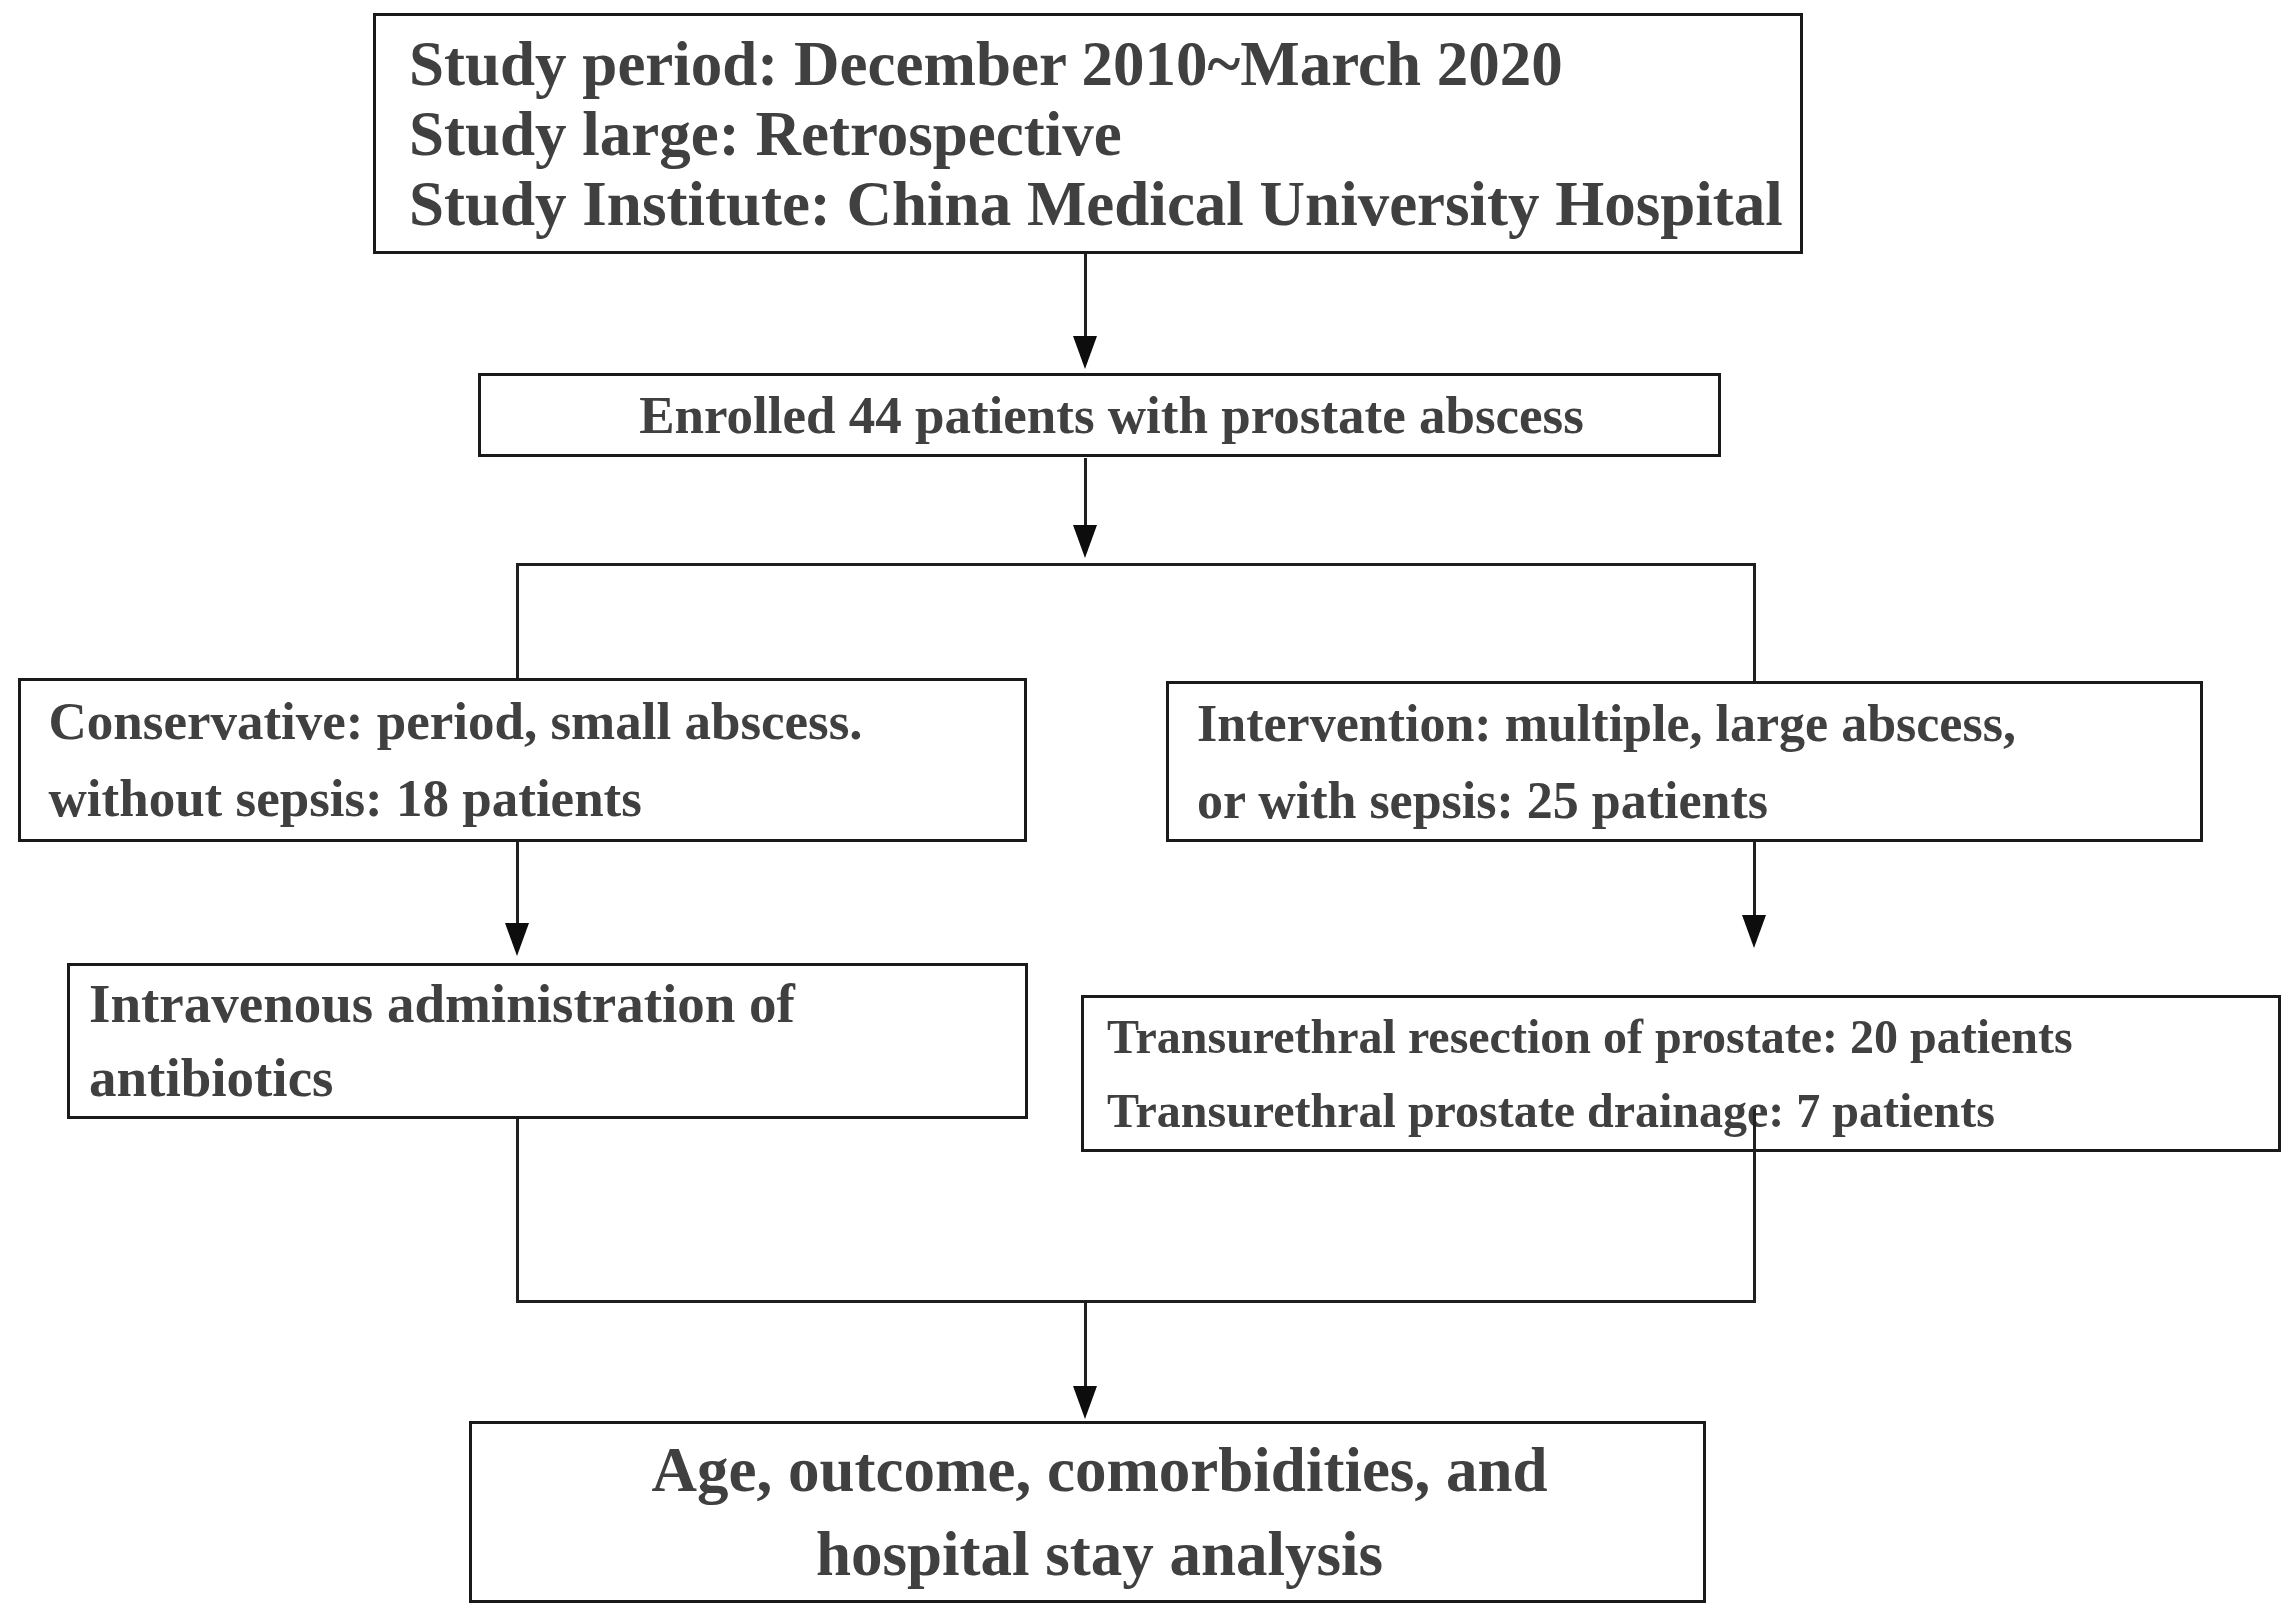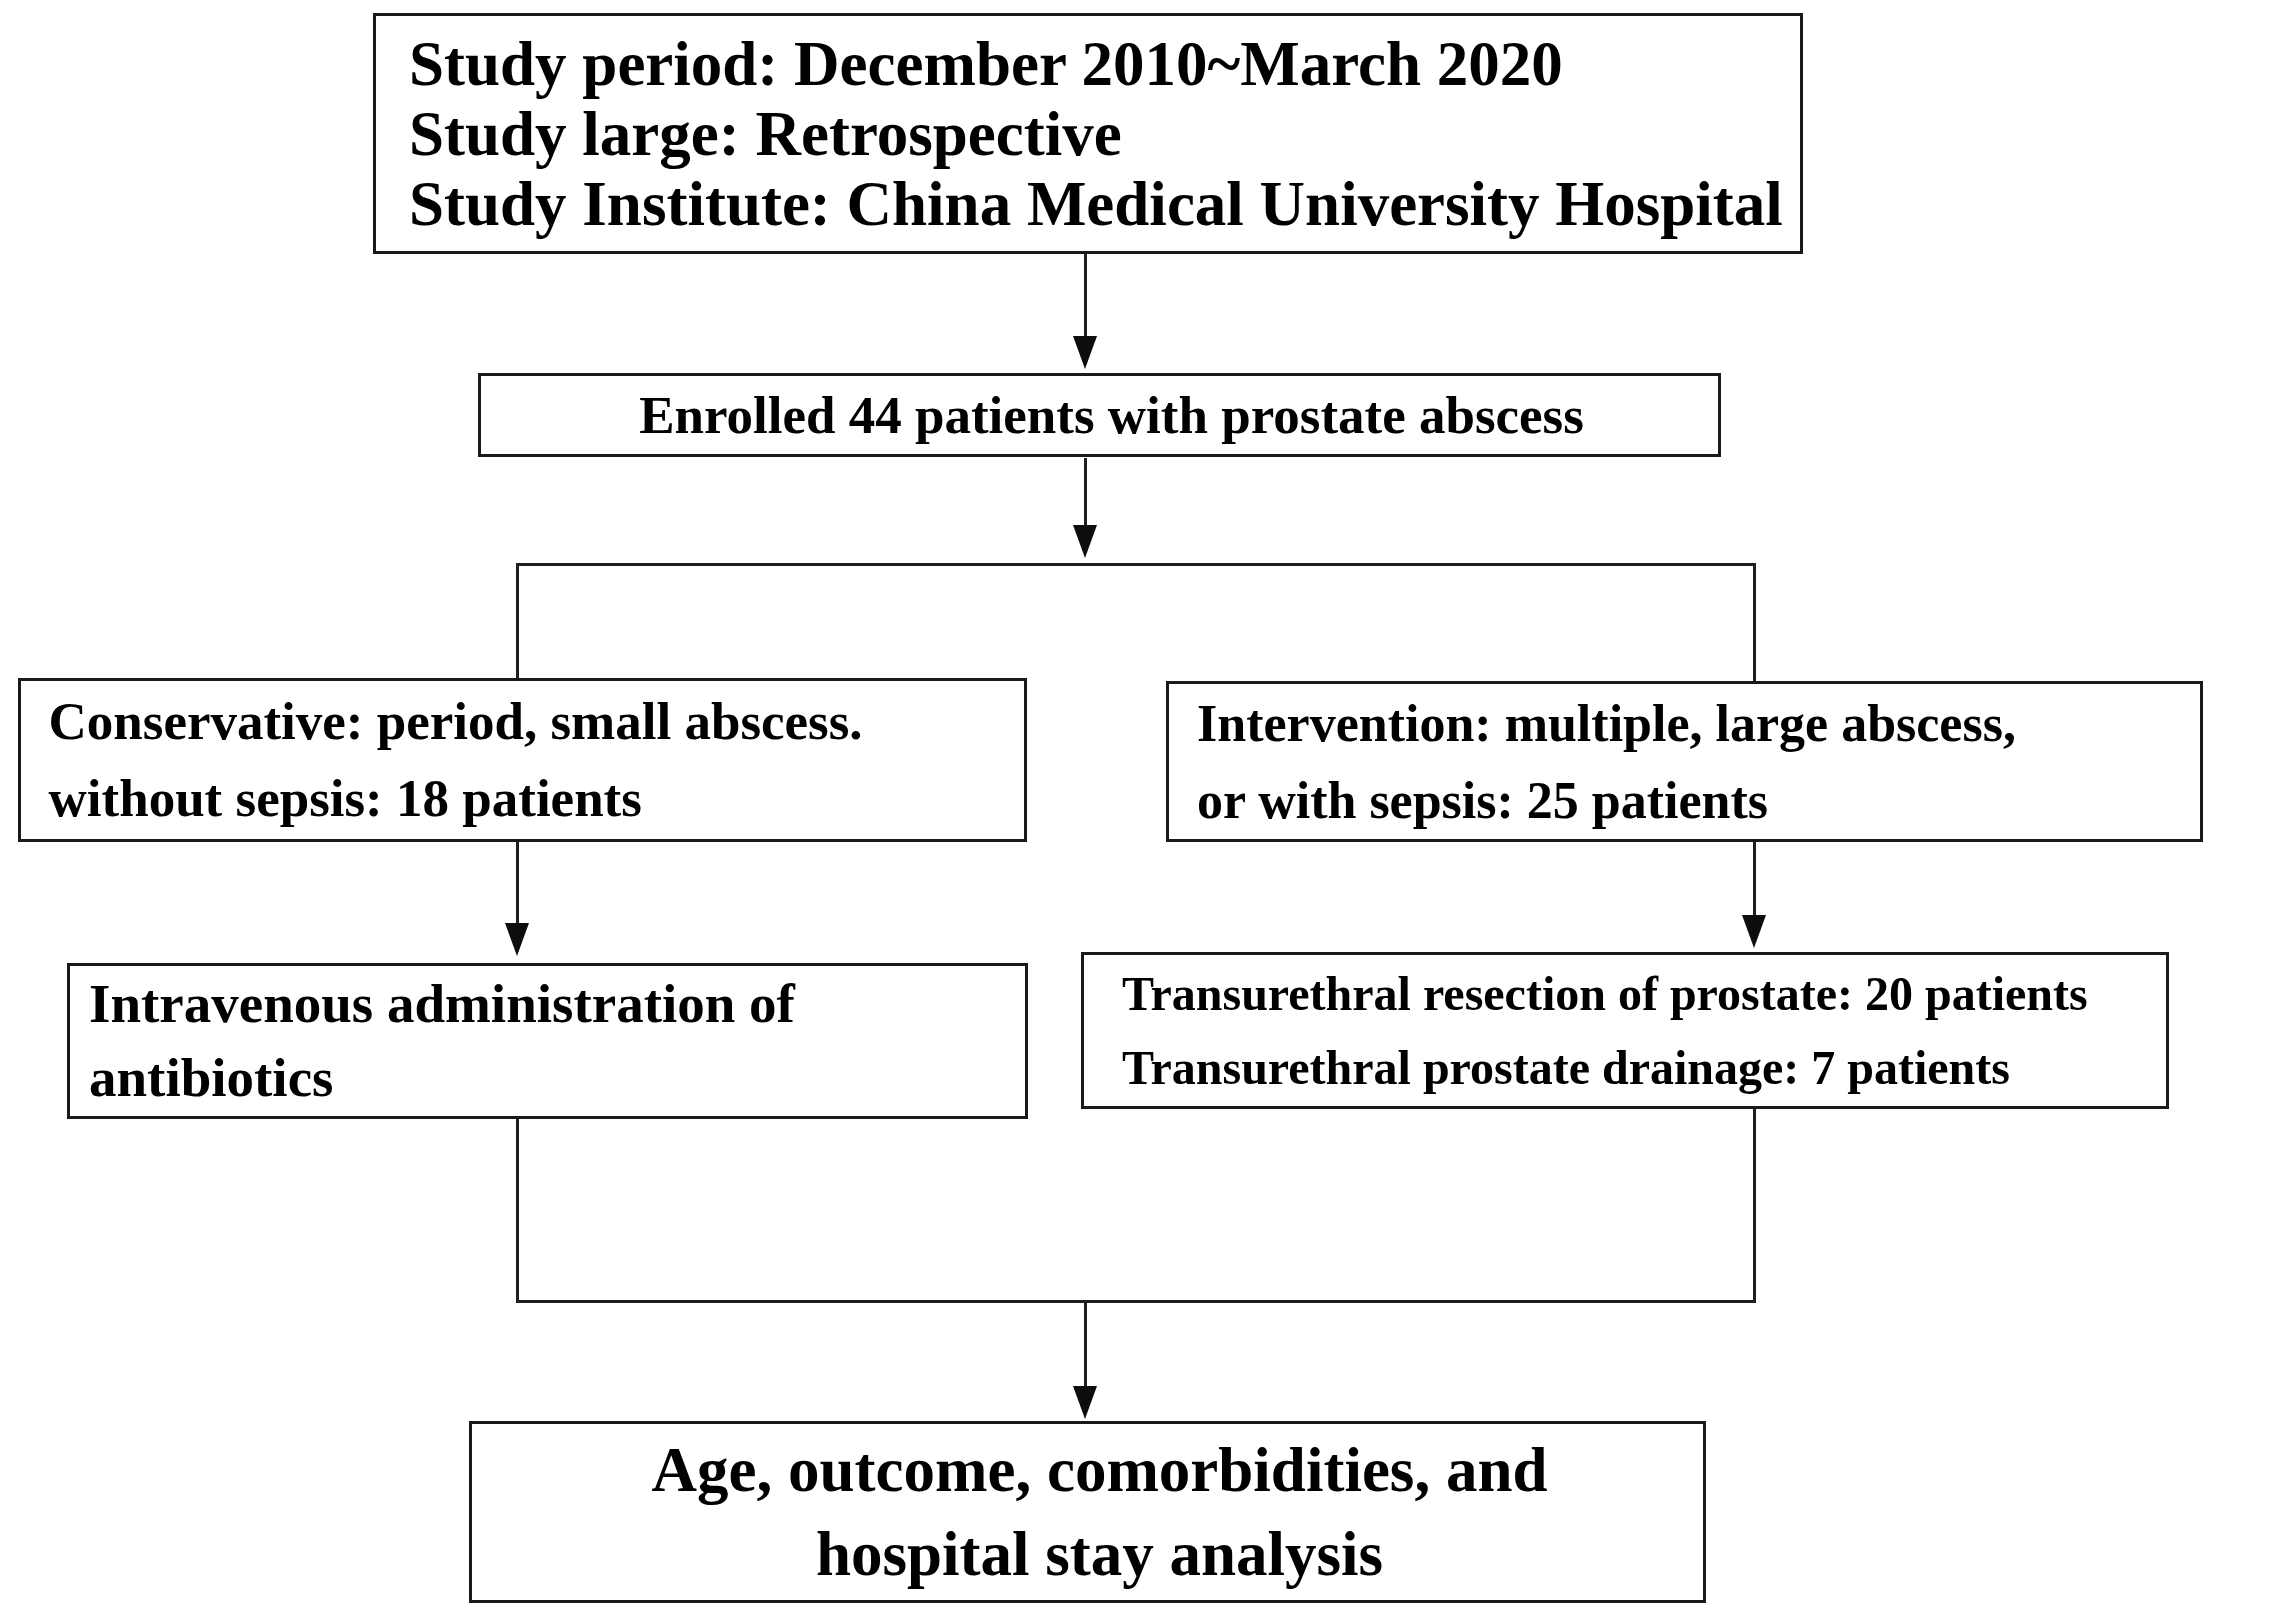--- a/index.html
+++ b/index.html
@@ -3,21 +3,21 @@
 <meta charset="utf-8">
 <style>
   html, body { margin: 0; padding: 0; background: #ffffff; }
   .canvas {
     position: relative;
     width: 2295px;
     height: 1611px;
     background: #ffffff;
     font-family: "Liberation Serif", "DejaVu Serif", serif;
     font-weight: bold;
-    color: #000000;
+    color: #404040;
     overflow: hidden;
   }
   .node {
     position: absolute;
     box-sizing: border-box;
     border: 3.3px solid #1a1a1a;
     background: #ffffff;
     display: flex;
     flex-direction: column;
     justify-content: center;
@@ -73,21 +73,21 @@
   <div class="ah" style="left:505px; top:923px;"></div>
 
   <div class="vline" style="left:1753px; top:842px; width:2.5px; height:75px;"></div>
   <div class="ah" style="left:1742px; top:915px;"></div>
 
   <div class="node left-text" style="left:67px; top:963px; width:961px; height:156px; padding-left:19px; font-size:55px; line-height:74px;">
     <div class="tline">Intravenous administration of</div>
     <div class="tline">antibiotics</div>
   </div>
 
-  <div class="node left-text" style="left:1081px; top:952px; width:1088px; height:157px; padding-left:38px; font-size:48px; line-height:74px;">
+  <div class="node left-text" style="left:1081px; top:995px; width:1200px; height:157px; padding-left:23px; font-size:48px; line-height:74px;">
     <div class="tline">Transurethral resection of prostate: 20 patients</div>
     <div class="tline">Transurethral prostate drainage: 7 patients</div>
   </div>
 
   <div class="vline" style="left:516px; top:1119px; width:2.5px; height:183px;"></div>
   <div class="vline" style="left:1753px; top:1109px; width:2.5px; height:193px;"></div>
   <div class="hline" style="left:516px; top:1300px; width:1240px; height:2.5px;"></div>
 
   <div class="vline" style="left:1084px; top:1302px; width:2.5px; height:85px;"></div>
   <div class="ah" style="left:1073px; top:1386px;"></div>

